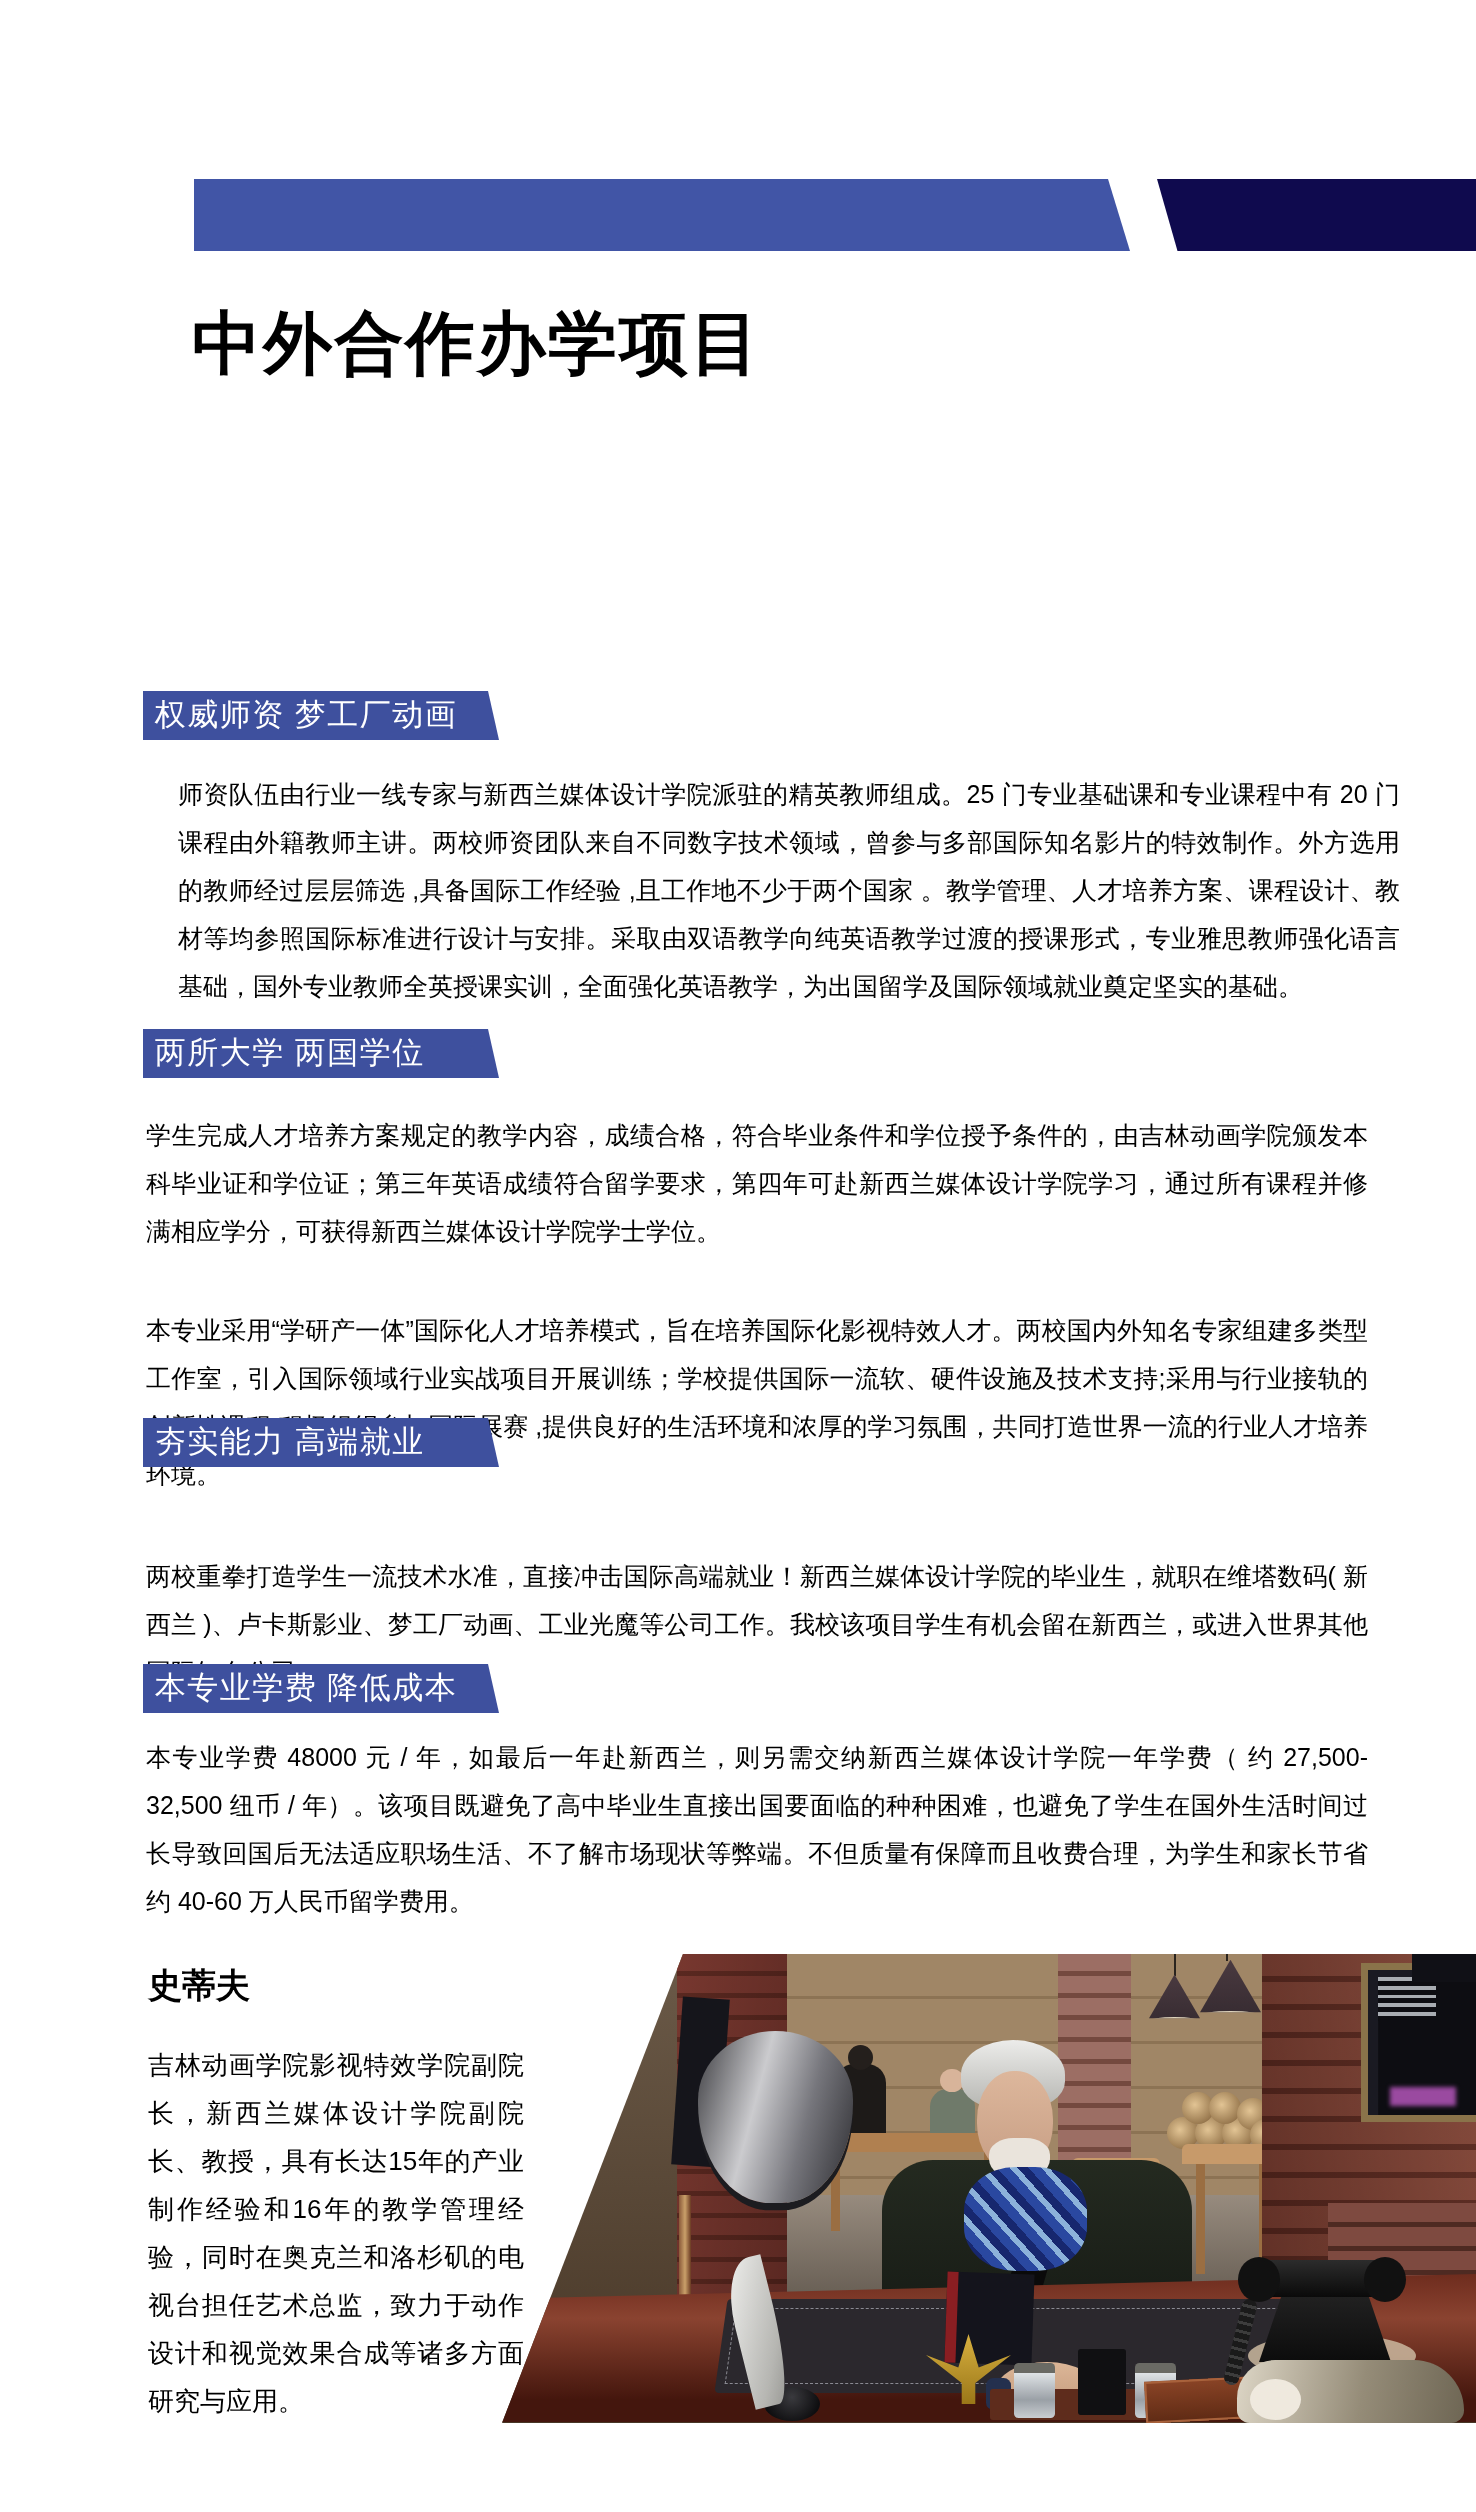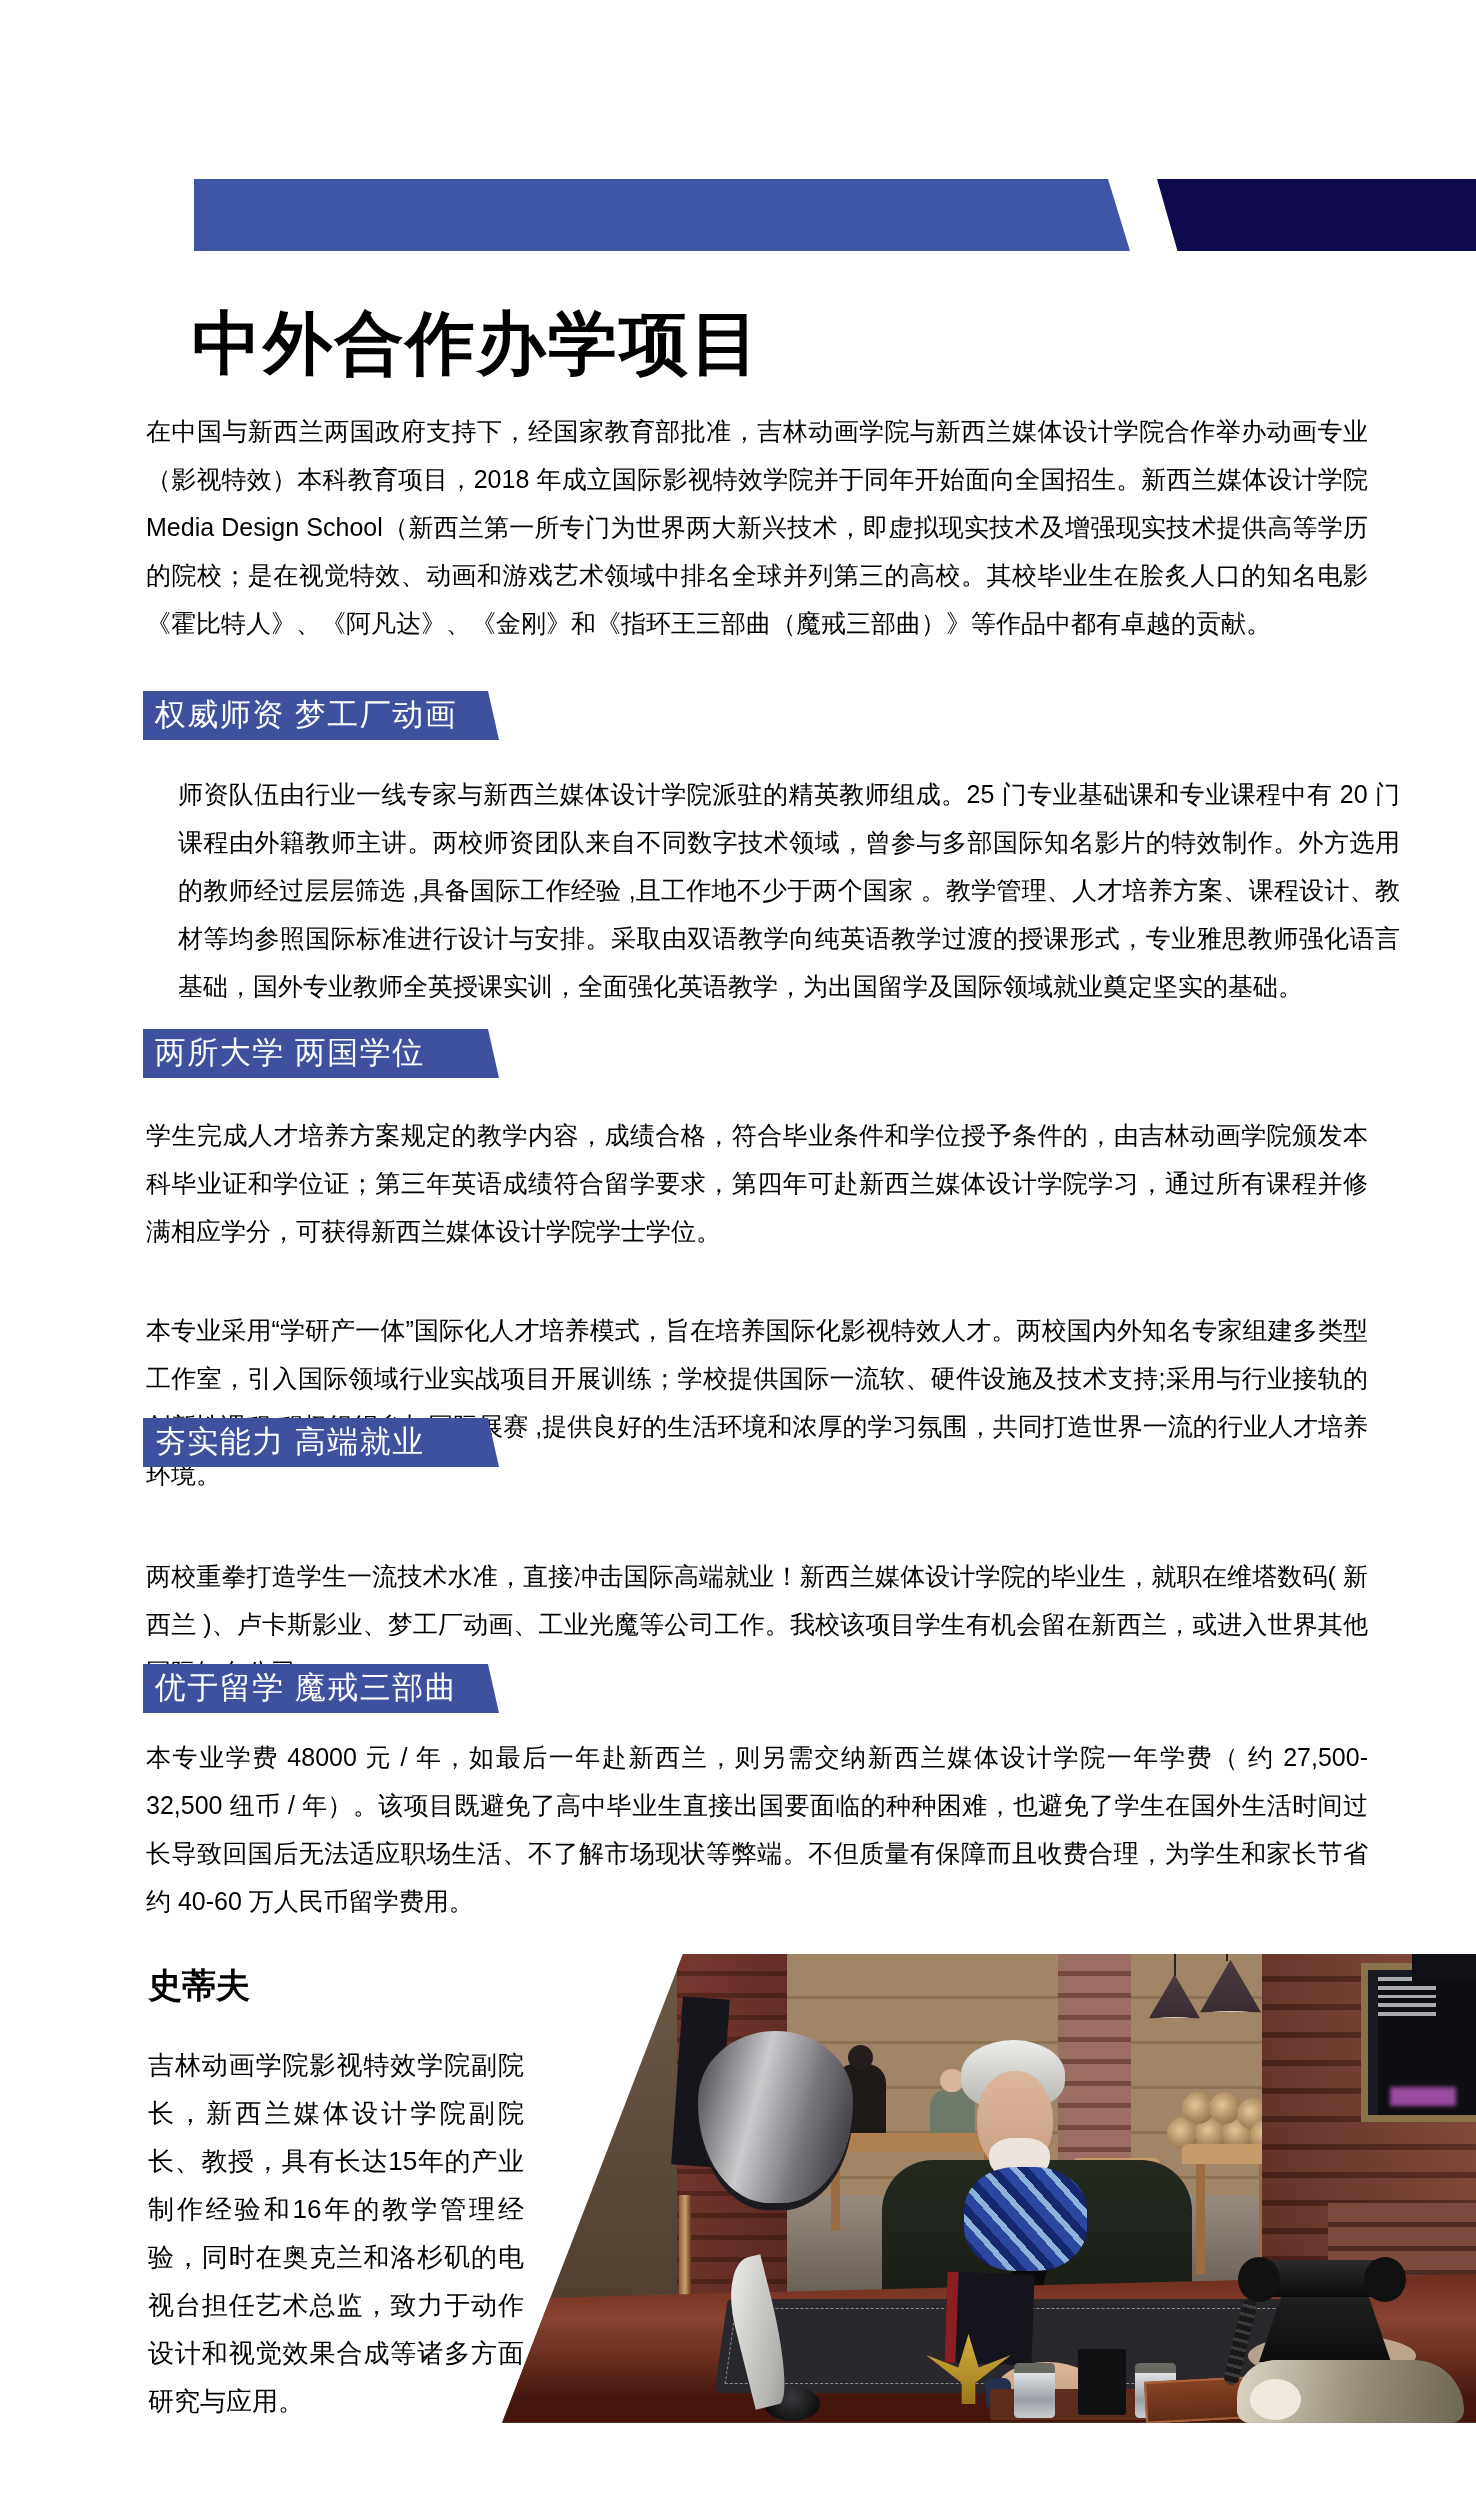--- a/index.html
+++ b/index.html
@@ -131,41 +131,40 @@
 </head>
 <body>
 
 <div id="page">
 
   <div class="banner-left"></div>
   <div class="banner-right"></div>
 
   <h1 class="page-title">中外合作办学项目</h1>
 
-  <p class="para" style="top:382px;">在中国与新西兰两国政府支持下，经国家教育部批准，吉林动画学院与新西兰媒体设计学院合作举办动画专业（影视特效）本科教育项目，2018 年成立国际影视特效学院并于同年开始面向全国招生。新西兰媒体设计学院 Media Design School（新西兰第一所专门为世界两大新兴技术，即虚拟现实技术及增强现实技术提供高等学历的院校；是在视觉特效、动画和游戏艺术领域中排名全球并列第三的高校。其校毕业生在脍炙人口的知名电影《霍比特人》、《阿凡达》、《金刚》和《指环王三部曲（魔戒三部曲）》等作品中都有卓越的贡献。</p>
 
   <div class="sec-bar" style="top:691px;">
     <span>权威师资 梦工厂动画</span>
   </div>
   <p class="para" style="top:745px;margin-left:32px;">师资队伍由行业一线专家与新西兰媒体设计学院派驻的精英教师组成。25 门专业基础课和专业课程中有 20 门课程由外籍教师主讲。两校师资团队来自不同数字技术领域，曾参与多部国际知名影片的特效制作。外方选用的教师经过层层筛选 ,具备国际工作经验 ,且工作地不少于两个国家 。教学管理、人才培养方案、课程设计、教材等均参照国际标准进行设计与安排。采取由双语教学向纯英语教学过渡的授课形式，专业雅思教师强化语言基础，国外专业教师全英授课实训，全面强化英语教学，为出国留学及国际领域就业奠定坚实的基础。</p>
 
   <div class="sec-bar" style="top:1029px;">
     <span>两所大学 两国学位</span>
   </div>
   <p class="para" style="top:1086px;">学生完成人才培养方案规定的教学内容，成绩合格，符合毕业条件和学位授予条件的，由吉林动画学院颁发本科毕业证和学位证；第三年英语成绩符合留学要求，第四年可赴新西兰媒体设计学院学习，通过所有课程并修满相应学分，可获得新西兰媒体设计学院学士学位。</p>
 
   <p class="para" style="top:1281px;">本专业采用“学研产一体”国际化人才培养模式，旨在培养国际化影视特效人才。两校国内外知名专家组建多类型工作室，引入国际领域行业实战项目开展训练；学校提供国际一流软、硬件设施及技术支持;采用与行业接轨的创新性课程;积极组织参加国际展赛 ,提供良好的生活环境和浓厚的学习氛围，共同打造世界一流的行业人才培养环境。</p>
 
   <div class="sec-bar" style="top:1418px;">
     <span>夯实能力 高端就业</span>
   </div>
   <p class="para" style="top:1527px;">两校重拳打造学生一流技术水准，直接冲击国际高端就业！新西兰媒体设计学院的毕业生，就职在维塔数码( 新西兰 )、卢卡斯影业、梦工厂动画、工业光魔等公司工作。我校该项目学生有机会留在新西兰，或进入世界其他国际知名公司。</p>
 
   <div class="sec-bar" style="top:1664px;">
-    <span>优于留学 魔戒三部曲</span>
+    <span>本专业学费 降低成本</span>
   </div>
   <p class="para" style="top:1708px;">本专业学费 48000 元 / 年，如最后一年赴新西兰，则另需交纳新西兰媒体设计学院一年学费（ 约 27,500-32,500 纽币 / 年）。该项目既避免了高中毕业生直接出国要面临的种种困难，也避免了学生在国外生活时间过长导致回国后无法适应职场生活、不了解市场现状等弊端。不但质量有保障而且收费合理，为学生和家长节省约 40-60 万人民币留学费用。</p>
 
   <div class="profile-name">史蒂夫</div>
   <p class="profile-bio">吉林动画学院影视特效学院副院长，新西兰媒体设计学院副院长、教授，具有长达15年的产业制作经验和16年的教学管理经验，同时在奥克兰和洛杉矶的电视台担任艺术总监，致力于动作设计和视觉效果合成等诸多方面研究与应用。</p>
 
   <div class="photo">
     <div class="ph-wall"></div>
     <div class="ph-floor"></div>
     <div class="ph-brick-left"></div>

